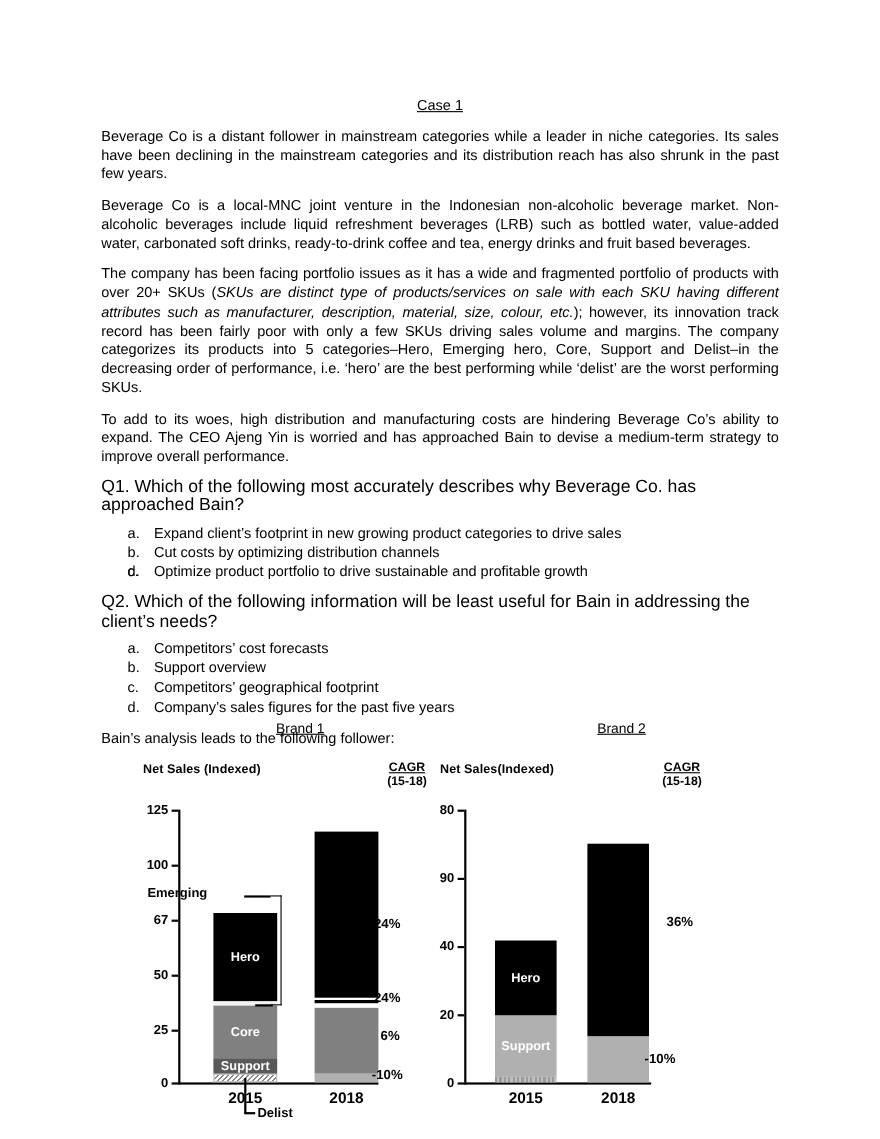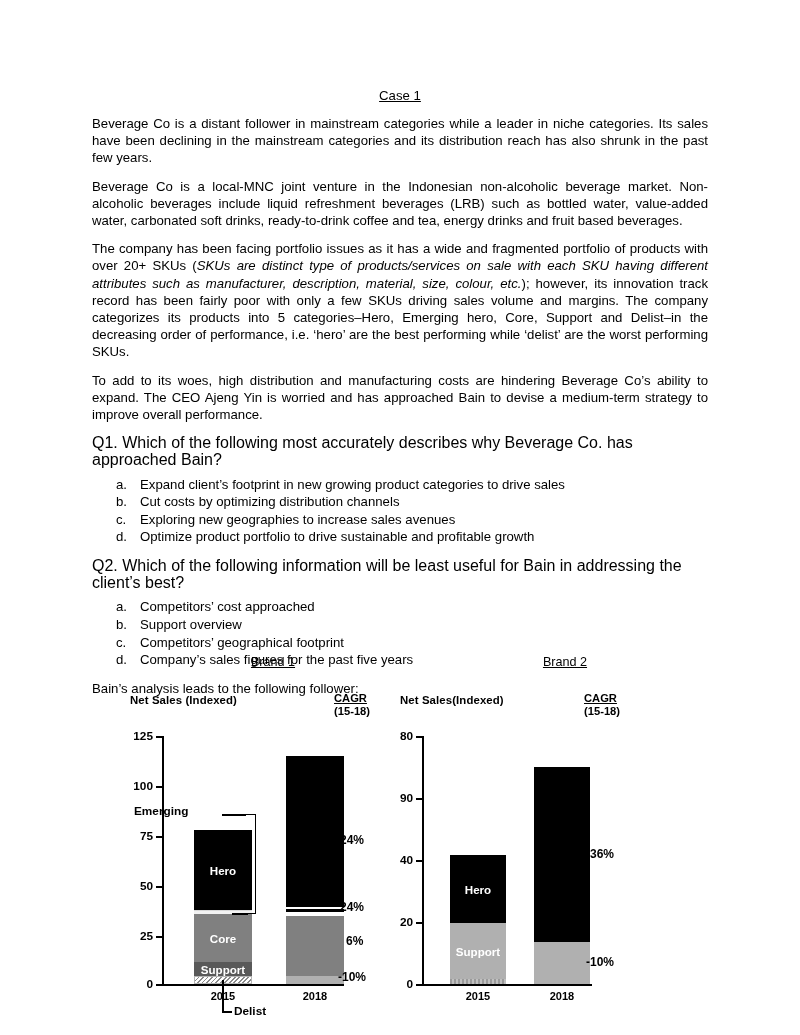--- a/index.html
+++ b/index.html
@@ -106,20 +106,21 @@
     font-size: 11.4px;
     line-height: 13px;
     white-space: nowrap;
     font-weight: 600;
     letter-spacing: 0.1px;
   }
   .cagr-caption {
     position: absolute;
     font-size: 11.2px;
     line-height: 12.5px;
+    text-align: center;
     font-weight: 600;
     white-space: nowrap;
   }
   .cagr-caption .u { text-decoration: underline; }
 
   .plot {
     position: absolute;
     left: 50px;
     top: 86px;
     width: 160px;
@@ -184,21 +185,21 @@
     font-weight: 600;
     top: 50%;
     transform: translateY(-50%);
     white-space: nowrap;
   }
 
   .x-label {
     position: absolute;
     top: 254px;
     text-align: center;
-    font-size: 11px;
+    font-size: 14px;
     font-weight: 600;
     white-space: nowrap;
   }
 
   .cagr-val {
     position: absolute;
     font-size: 12px;
     font-weight: 700;
     white-space: nowrap;
     transform: translateY(-50%);
@@ -255,27 +256,27 @@
     <p class="para">Beverage Co is a local-MNC joint venture in the Indonesian non-alcoholic beverage market. Non-alcoholic beverages include liquid refreshment beverages (LRB) such as bottled water, value-added water, carbonated soft drinks, ready-to-drink coffee and tea, energy drinks and fruit based beverages.</p>
 
     <p class="para"><span>The company has been facing portfolio issues as it has a wide and fragmented portfolio of products with over 20+ SKUs (</span><span class="ital">SKUs are distinct type of products/services on sale with each SKU having different attributes such as manufacturer, description, material, size, colour, etc.</span><span>); however, its innovation track record has been fairly poor with only a few SKUs driving sales volume and margins. The company categorizes its products into 5 categories–Hero, Emerging hero, Core, Support and Delist–in the decreasing order of performance, i.e. ‘hero’ are the best performing while ‘delist’ are the worst performing SKUs.</span></p>
 
     <p class="para">To add to its woes, high distribution and manufacturing costs are hindering Beverage Co’s ability to expand. The CEO Ajeng Yin is worried and has approached Bain to devise a medium-term strategy to improve overall performance.</p>
 
     <div class="question">Q1. Which of the following most accurately describes why Beverage Co. has approached Bain?</div>
     <ol class="choices">
       <li><span class="marker">a.</span><span>Expand client’s footprint in new growing product categories to drive sales</span></li>
       <li><span class="marker">b.</span><span>Cut costs by optimizing distribution channels</span></li>
-      <li><span class="marker">c.</span><span>Exploring new geographies to increase sales avenues</span></li>
+      <li><span class="marker">c.</span></li>
       <li><span class="marker">d.</span><span>Optimize product portfolio to drive sustainable and profitable growth</span></li>
     </ol>
 
-    <div class="question">Q2. Which of the following information will be least useful for Bain in addressing the client’s best?</div>
+    <div class="question">Q2. Which of the following information will be least useful for Bain in addressing the client’s needs?</div>
     <ol class="choices">
-      <li><span class="marker">a.</span><span>Competitors’ cost approached</span></li>
+      <li><span class="marker">a.</span><span>Competitors’ cost forecasts</span></li>
       <li><span class="marker">b.</span><span>Support overview</span></li>
       <li><span class="marker">c.</span><span>Competitors’ geographical footprint</span></li>
       <li><span class="marker">d.</span><span>Company’s sales figures for the past five years</span></li>
     </ol>
 
     <p class="lead-in">Bain’s analysis leads to the following follower:</p>
   </div>
 
   <div class="charts">
 
@@ -296,21 +297,21 @@
         <div class="tick-wrap" style="top:0px;">
           <div class="tick"></div>
             <div class="tick-label">125</div>
         </div>
         <div class="tick-wrap" style="top:50px;">
           <div class="tick"></div>
             <div class="tick-label">100</div>
         </div>
         <div class="tick-wrap" style="top:100px;">
           <div class="tick"></div>
-            <div class="tick-label">75</div>
+            <div class="tick-label">67</div>
         </div>
         <div class="tick-wrap" style="top:150px;">
           <div class="tick"></div>
             <div class="tick-label">50</div>
         </div>
         <div class="tick-wrap" style="top:200px;">
           <div class="tick"></div>
             <div class="tick-label">25</div>
         </div>
         <div class="tick-wrap" style="top:248px;">
@@ -407,18 +408,18 @@
 
         <div class="bar" style="left:112px; width:56px; height:217px;">
           <div class="seg" style="bottom:0px; height:42px; background:#b0b0b0;"></div>
           <div class="seg" style="bottom:42px; height:175px; background:#000000;"></div>
         </div>
 
         <div class="x-label" style="left:28px; width:56px;">2015</div>
         <div class="x-label" style="left:112px; width:56px;">2018</div>
       </div>
 
-      <div class="cagr-val" style="left:198px; top:204px;">36%</div>
+      <div class="cagr-val" style="left:198px; top:188px;padding-left:16px;">36%</div>
       <div class="cagr-val" style="left:194px; top:312px;">-10%</div>
     </div>
 
   </div>
 </div>
 
 </body></html>

